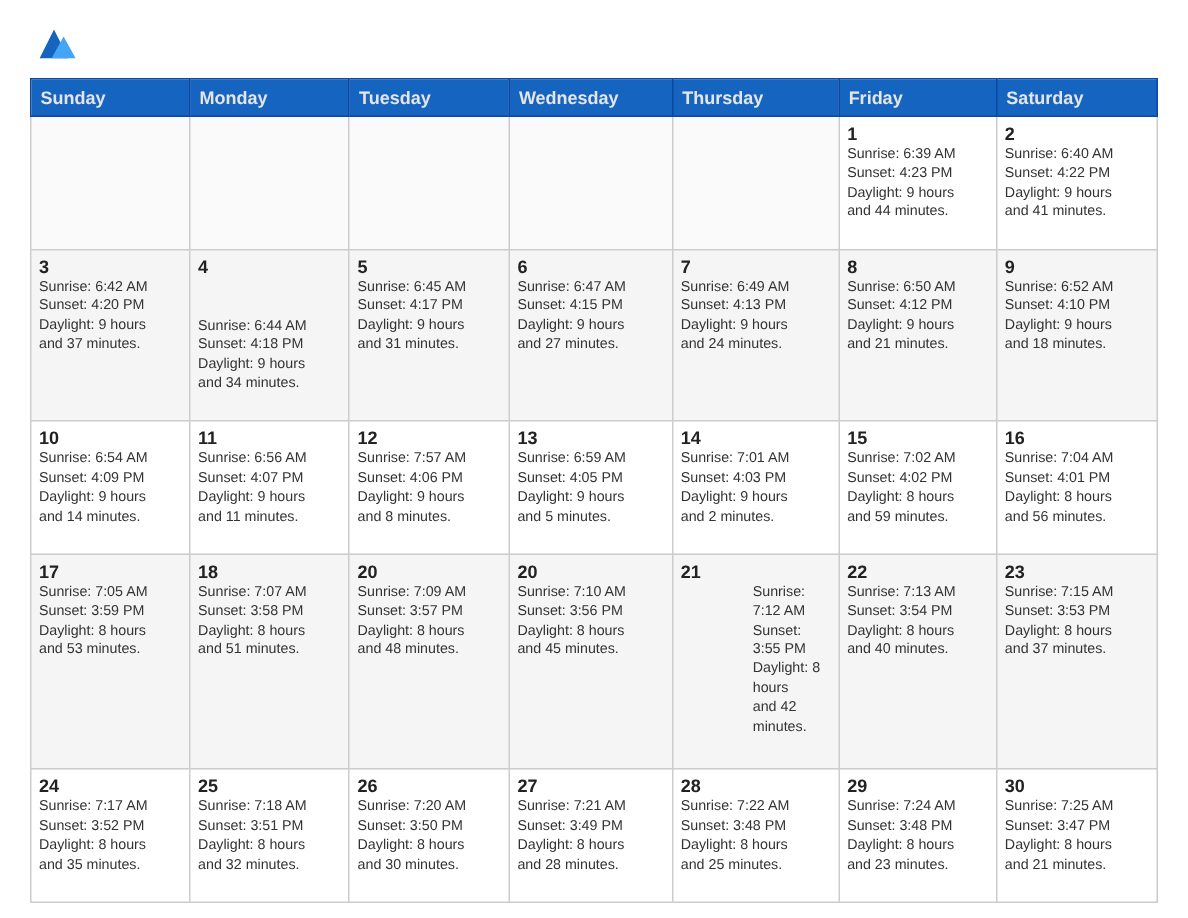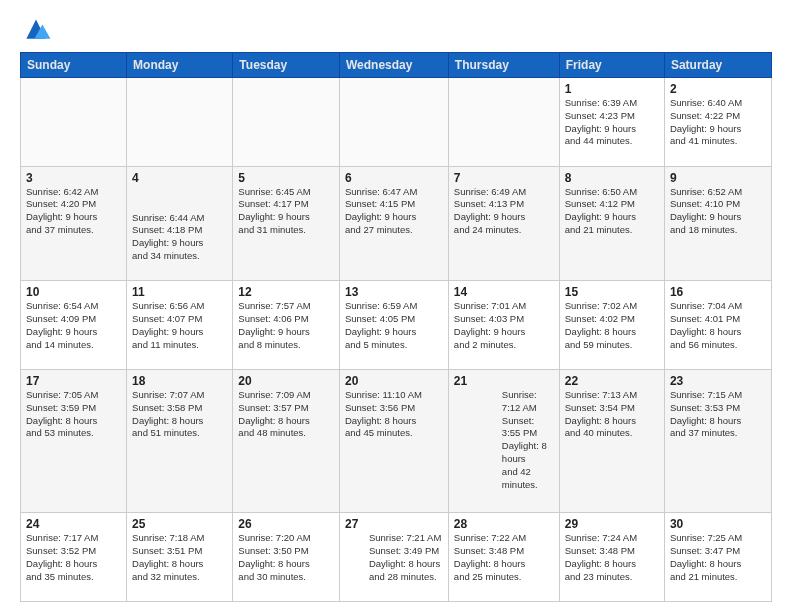--- a/index.html
+++ b/index.html
@@ -277,21 +277,21 @@
           </td>
           <td>
             <span class="day-num">20</span>
             <div class="day-info" style="white-space: pre-line;">Sunrise: 7:09 AM
 Sunset: 3:57 PM
 Daylight: 8 hours
 and 48 minutes.</div>
           </td>
           <td>
             <span class="day-num">20</span>
-            <div class="day-info" style="white-space: pre-line;">Sunrise: 11:10 AM
+            <div class="day-info" style="white-space: pre-line;">Sunrise: 7:10 AM
 Sunset: 3:56 PM
 Daylight: 8 hours
 and 45 minutes.</div>
           </td>
           <td>
             <span class="day-num">21</span>
             <div class="day-info" style="white-space: pre-line; margin-left: 48px;">Sunrise: 7:12 AM
 Sunset: 3:55 PM
 Daylight: 8 hours
 and 42 minutes.</div>
@@ -328,21 +328,21 @@
           </td>
           <td>
             <span class="day-num">26</span>
             <div class="day-info" style="white-space: pre-line;">Sunrise: 7:20 AM
 Sunset: 3:50 PM
 Daylight: 8 hours
 and 30 minutes.</div>
           </td>
           <td>
             <span class="day-num">27</span>
-            <div class="day-info" style="white-space: pre-line; margin-left: 24px;">Sunrise: 7:21 AM
+            <div class="day-info" style="white-space: pre-line;">Sunrise: 7:21 AM
 Sunset: 3:49 PM
 Daylight: 8 hours
 and 28 minutes.</div>
           </td>
           <td>
             <span class="day-num">28</span>
             <div class="day-info" style="white-space: pre-line;">Sunrise: 7:22 AM
 Sunset: 3:48 PM
 Daylight: 8 hours
 and 25 minutes.</div>

